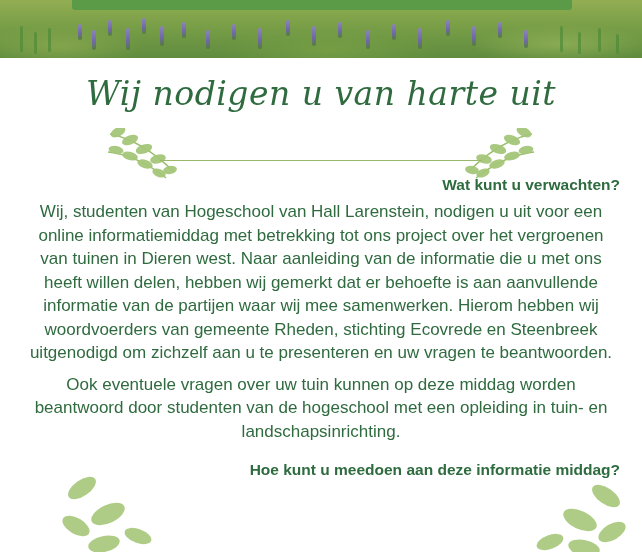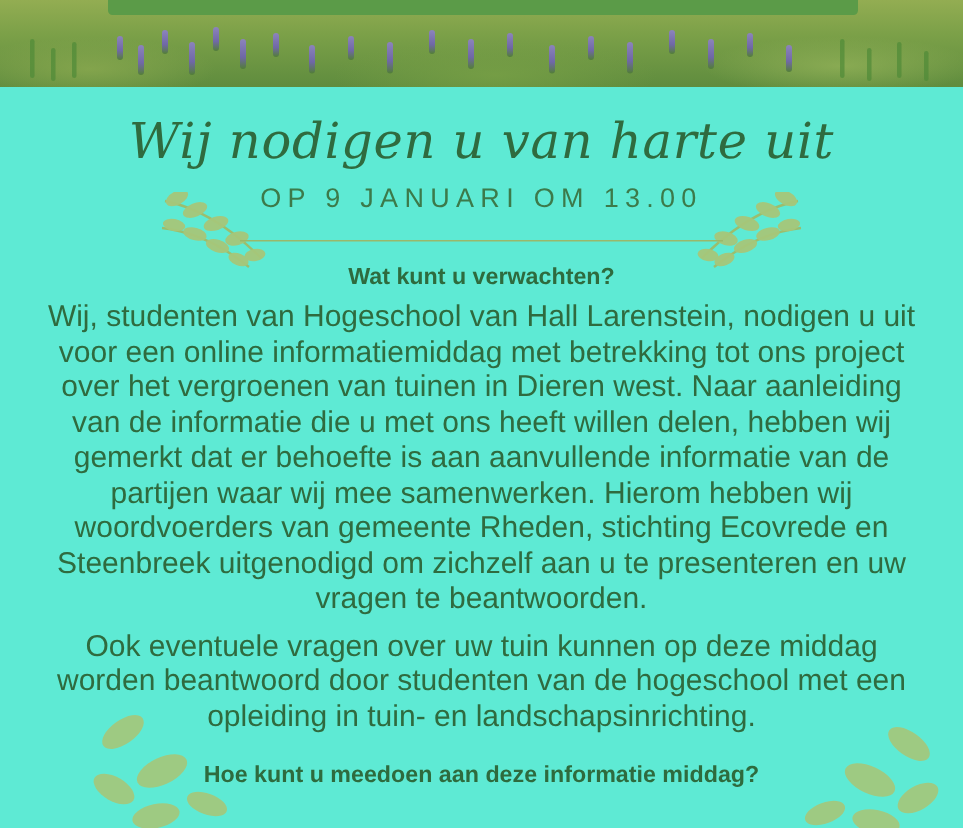--- a/index.html
+++ b/index.html
@@ -11,21 +11,21 @@
     height: 552px;
     overflow: hidden;
     background: #FCD45C;
     font-family: "Liberation Sans", sans-serif;
   }
   .page {
     position: relative;
     width: 642px;
     height: 552px;
     overflow: hidden;
-    background: #5eead4;
+    background: #ffffff;
   }
 
   
   .photo-band {
     position: absolute;
     top: 0; left: 0;
     width: 642px;
     height: 58px;
     overflow: hidden;
     background: linear-gradient(180deg, #7fa045 0%, #8aa84c 25%, #6f9a45 55%, #5f8c3e 100%);
@@ -112,23 +112,24 @@
     top: 168px;
     left: 22px;
     width: 598px;
     text-align: center;
   }
   .q-heading {
     font-size: 15.5px;
     font-weight: bold;
     color: #2e6b3e;
     margin: 8px 0 6px 0;
+    text-align: right;
   }
   .body-text {
-    font-size: 20px;
+    font-size: 17px;
     line-height: 23.5px;
     color: #2f6b3f;
     margin: 0 0 0 0;
     padding: 0 6px;
     text-align: center;
   }
   .body-text + .body-text {
     margin-top: 8px;
   }
   .gap-1 { height: 10px; }
@@ -229,21 +230,20 @@
         <ellipse cx="96" cy="16" rx="16" ry="8" transform="rotate(35 96 16)"></ellipse>
         <ellipse cx="70" cy="40" rx="18" ry="9" transform="rotate(25 70 40)"></ellipse>
         <ellipse cx="102" cy="52" rx="15" ry="8" transform="rotate(-30 102 52)"></ellipse>
         <ellipse cx="74" cy="68" rx="16" ry="8" transform="rotate(12 74 68)"></ellipse>
         <ellipse cx="40" cy="62" rx="14" ry="7" transform="rotate(-20 40 62)"></ellipse>
       </g>
     </svg>
   </div>
 
   <div class="headline">Wij nodigen u van harte uit</div>
-  <div class="subhead">OP 9 JANUARI OM 13.00</div>
 
   <div class="divider-wrap">
     <div class="divider-line"></div>
   </div>
 
   <div class="content">
 
     <div class="q-heading">Wat kunt u verwachten?</div>
     <p class="body-text">Wij, studenten van Hogeschool van Hall Larenstein, nodigen u uit voor een online informatiemiddag met betrekking tot ons project over het vergroenen van tuinen in Dieren west. Naar aanleiding van de informatie die u met ons heeft willen delen, hebben wij gemerkt dat er behoefte is aan aanvullende informatie van de partijen waar wij mee samenwerken. Hierom hebben wij woordvoerders van gemeente Rheden, stichting Ecovrede en Steenbreek uitgenodigd om zichzelf aan u te presenteren en uw vragen te beantwoorden.</p>
     <p class="body-text">Ook eventuele vragen over uw tuin kunnen op deze middag worden beantwoord door studenten van de hogeschool met een opleiding in tuin- en landschapsinrichting.</p>

